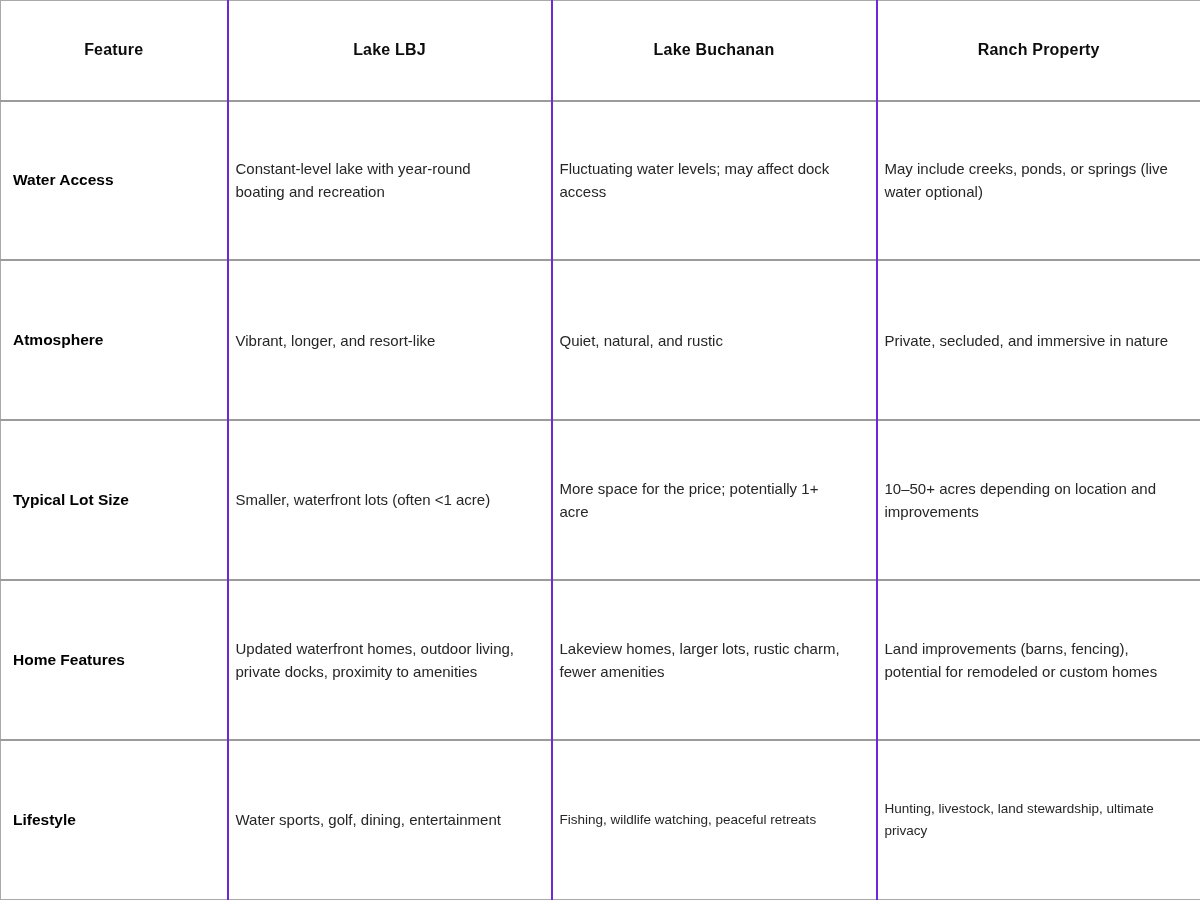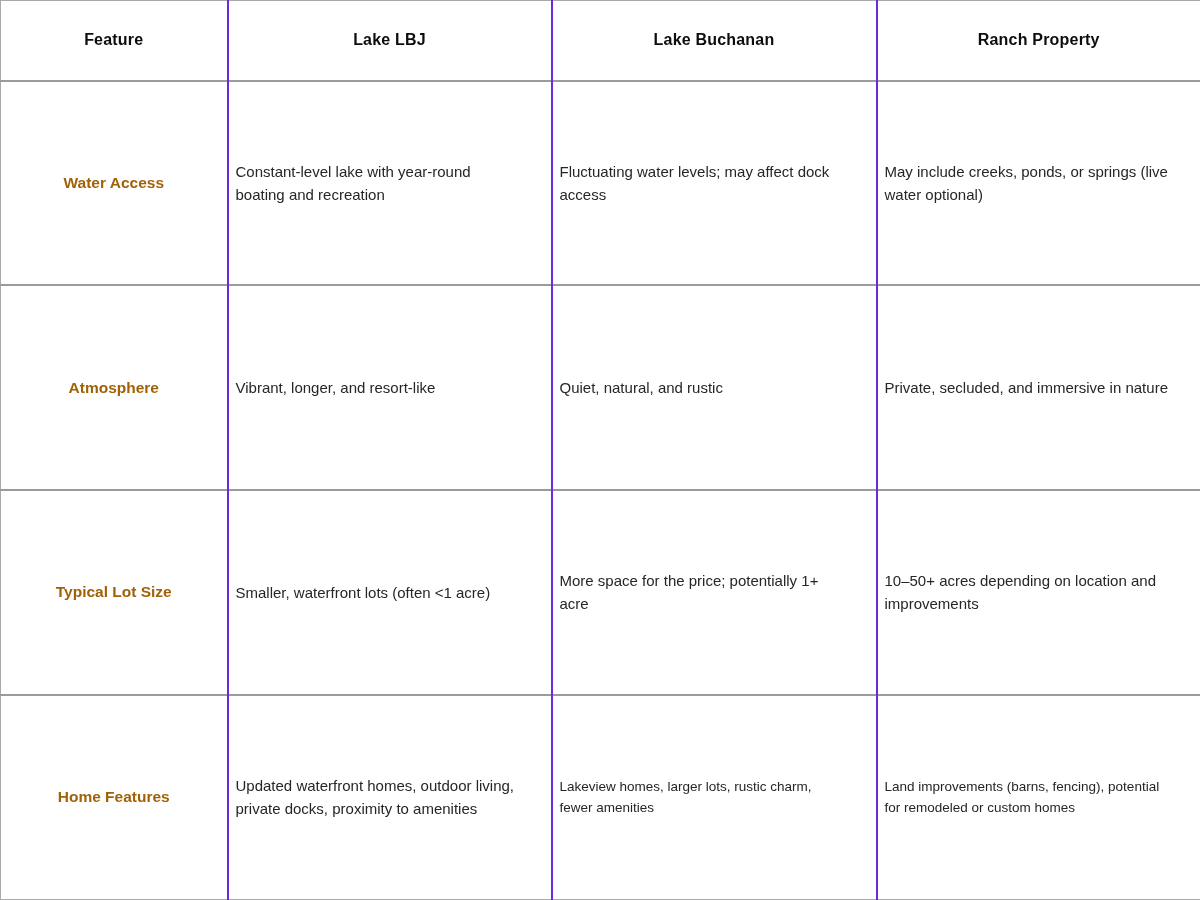--- a/index.html
+++ b/index.html
@@ -14,21 +14,21 @@
     background: #ffffff;
     overflow: hidden;
   }
   table.compare {
     width: 1200px;
     height: 900px;
     border-collapse: collapse;
     table-layout: fixed;
     border: 1px solid #a9a9a9;
   }
-  table.compare tr { height: 80px; }
+  table.compare tr { height: 100px; }
   th, td { vertical-align: middle; }
   
   th:not(:first-child),
   td:not(:first-child) {
     border-left: 2px solid #6d28d9;
   }
   
   tbody td {
     border-top: 2px solid #9b9b9b;
   }
@@ -36,22 +36,21 @@
     font-weight: 700;
     font-size: 16px;
     color: #0d0d0d;
     text-align: center;
     padding: 0 10px;
     letter-spacing: 0.2px;
   }
   td.feature {
     font-weight: 700;
     font-size: 15.5px;
-    color: #a16207;
-    text-align: center;
+    color: #000000;
     padding: 0 12px;
   }
   td.detail {
     font-size: 15px;
     color: #262626;
     text-align: left;
     padding: 0 28px 0 7px;
     line-height: 1.55;
   }
   
@@ -98,15 +97,21 @@
         <td class="detail">Smaller, waterfront lots (often &lt;1 acre)</td>
         <td class="detail">More space for the price; potentially 1+ acre</td>
         <td class="detail">10–50+ acres depending on location and improvements</td>
       </tr>
       <tr>
         <td class="feature">Home Features</td>
         <td class="detail">Updated waterfront homes, outdoor living, private docks, proximity to amenities</td>
         <td class="detail">Lakeview homes, larger lots, rustic charm, fewer amenities</td>
         <td class="detail">Land improvements (barns, fencing), potential for remodeled or custom homes</td>
       </tr>
+      <tr>
+        <td class="feature">Lifestyle</td>
+        <td class="detail">Water sports, golf, dining, entertainment</td>
+        <td class="detail">Fishing, wildlife watching, peaceful retreats</td>
+        <td class="detail">Hunting, livestock, land stewardship, ultimate privacy</td>
+      </tr>
     </tbody>
   </table>
 </div>
 
 </body></html>

